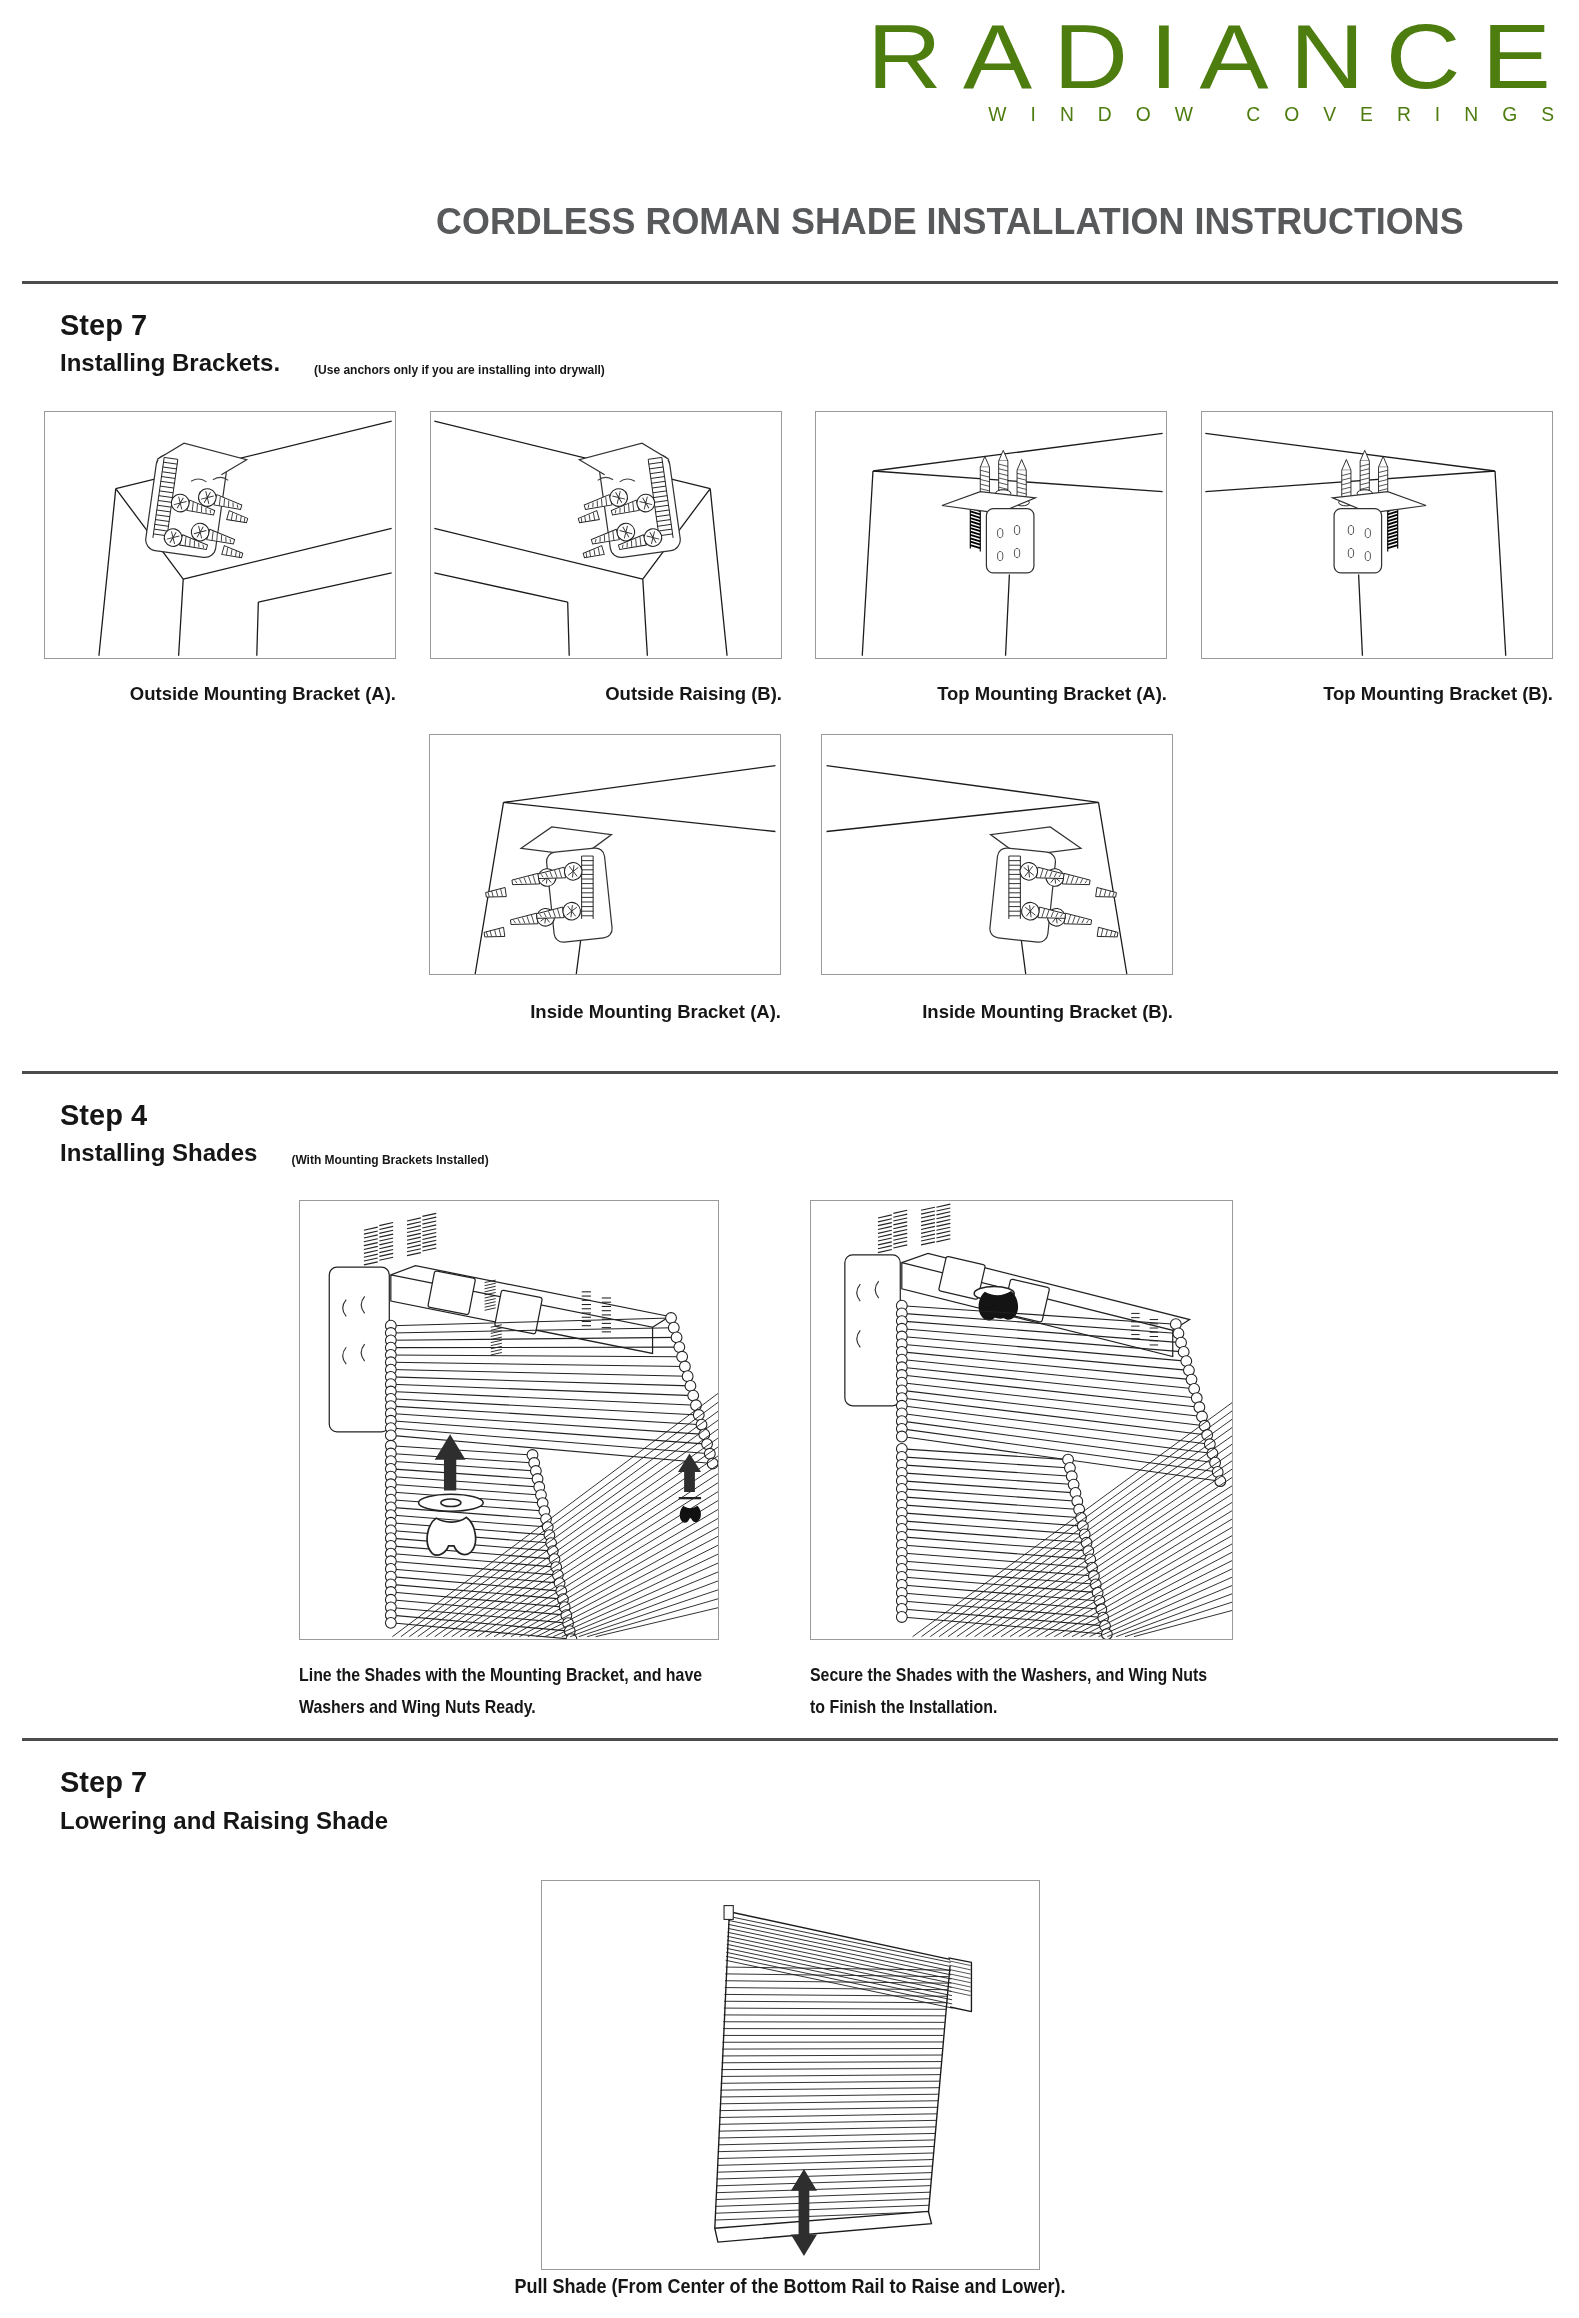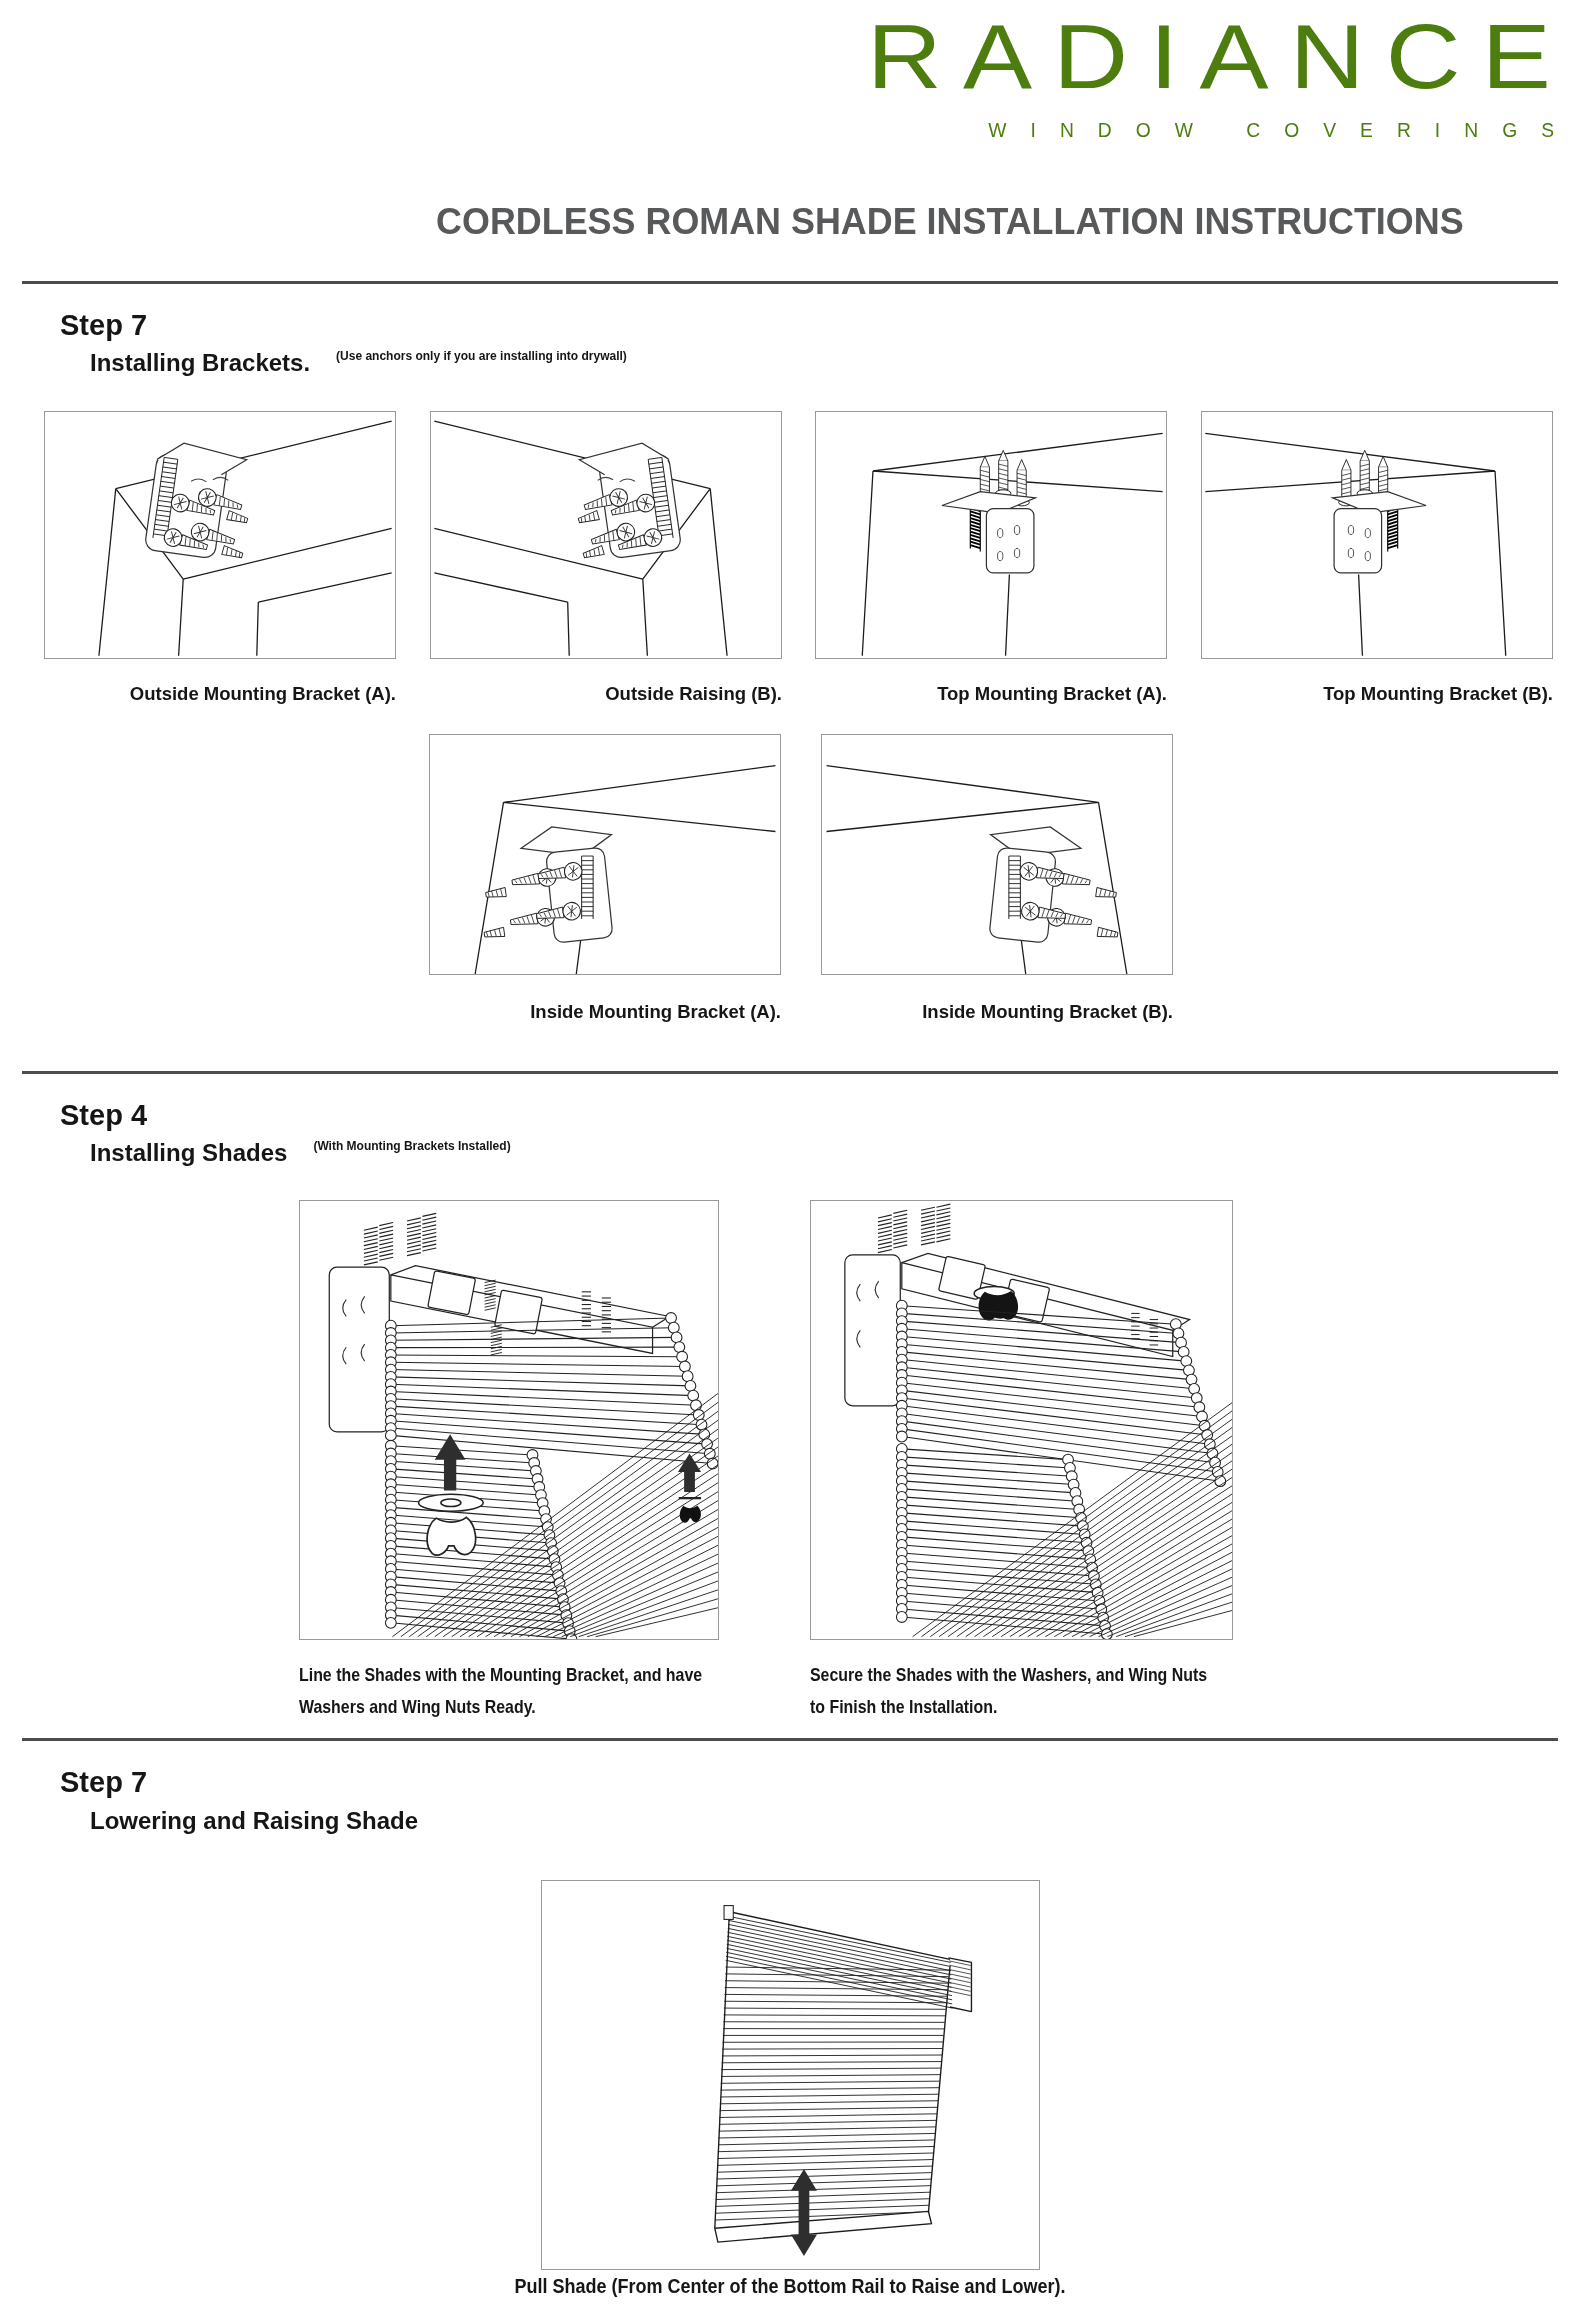--- a/index.html
+++ b/index.html
@@ -3,28 +3,28 @@
 <meta charset="utf-8">
 <style>
   html,body{margin:0;padding:0;background:#ffffff;}
   .page{position:relative;width:1580px;height:2319px;background:#fff;
         font-family:"Liberation Sans",sans-serif;color:#161616;overflow:hidden;}
   .abs{position:absolute;}
   
   .logo{top:12.4px;right:26px;text-align:right;color:#4d7c0f;}
   .brand{font-size:90px;line-height:1;font-weight:400;letter-spacing:18.5px;margin-right:-18.5px;
          transform:scaleX(1.15);transform-origin:100% 50%;white-space:nowrap;}
-  .tagline{font-size:19.3px;font-weight:400;letter-spacing:24px;margin-right:-24px;margin-top:18px;white-space:nowrap;}
+  .tagline{font-size:19.3px;font-weight:400;letter-spacing:24px;margin-right:-24px;margin-top:2px;white-space:nowrap;}
   
   .doc-title{top:201px;left:421px;width:1005px;text-align:center;font-size:37px;font-weight:bold;
              color:#58595b;white-space:nowrap;transform:scaleX(0.97);transform-origin:50% 0;}
   .rule{left:21.6px;width:1536px;height:3.1px;background:#4c4c4c;}
   
   .step-label{left:60px;font-size:29px;font-weight:bold;line-height:1;}
-  .step-sub{left:60px;display:flex;align-items:flex-start;gap:26px;white-space:nowrap;margin-left:30px;}
+  .step-sub{left:60px;display:flex;align-items:flex-end;gap:34px;white-space:nowrap;}
   .step-heading{font-size:24px;font-weight:bold;}
   .step-note{font-size:12px;font-weight:bold;}
   
   .fig{background:#fff;border:1.5px solid #9a9a9a;box-sizing:border-box;}
   .fig svg{display:block;width:100%;height:100%;}
   
   .cap{font-size:18.5px;font-weight:bold;text-align:right;white-space:nowrap;}
   .cap-l{font-size:18.5px;font-weight:bold;line-height:32px;transform:scaleX(0.86);transform-origin:0 0;}
   .cap-l div{white-space:nowrap;}
   .cap-c{font-size:20px;font-weight:bold;text-align:center;white-space:nowrap;

